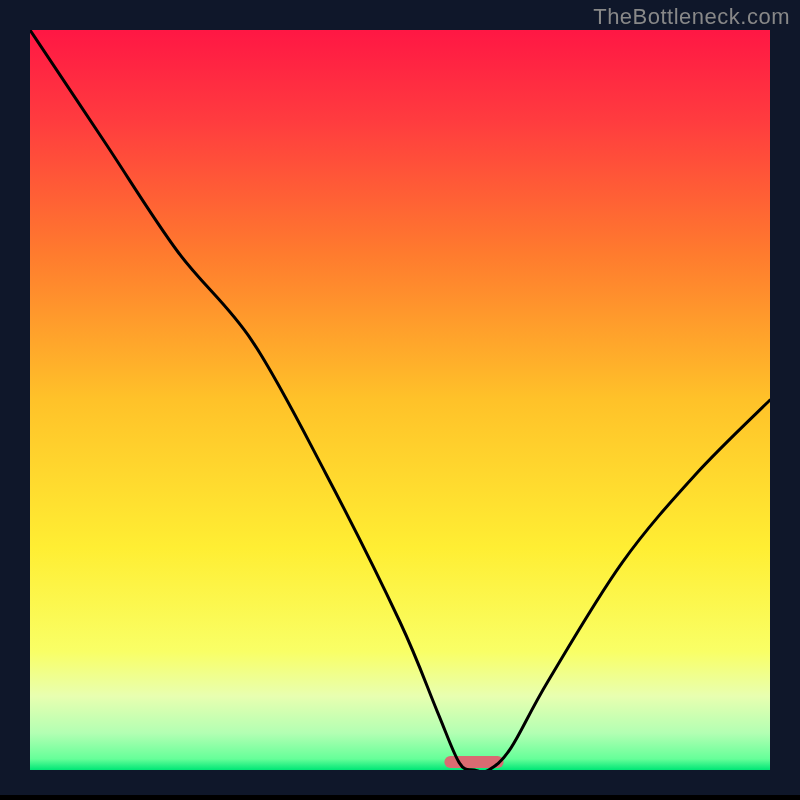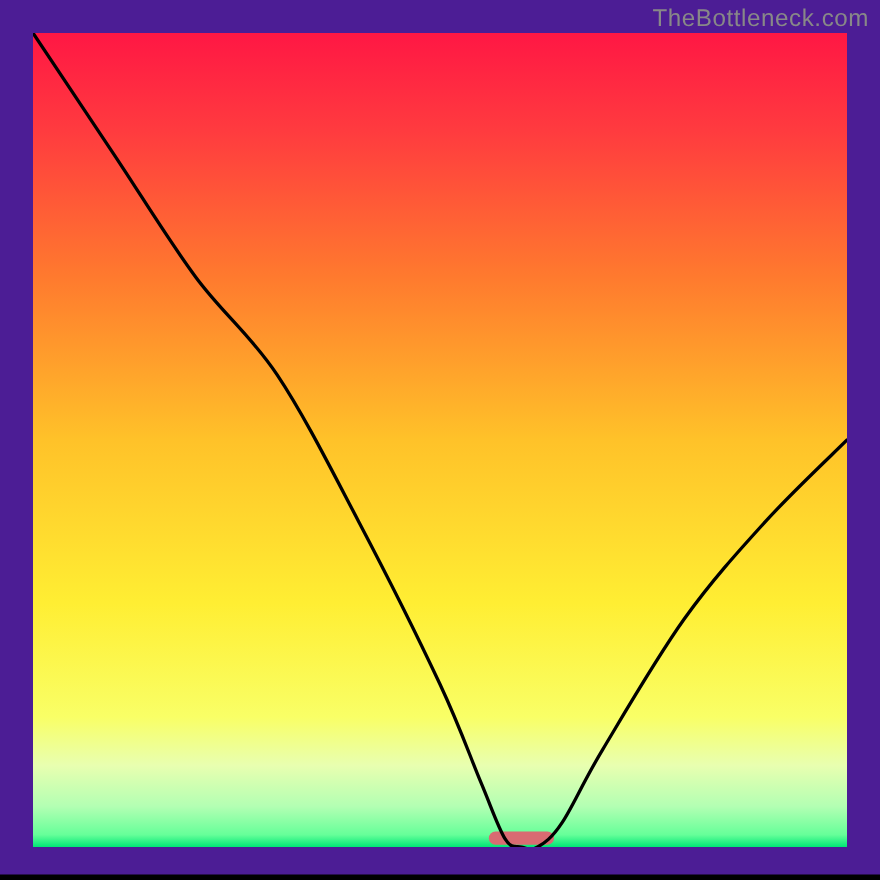--- a/index.html
+++ b/index.html
@@ -9,21 +9,21 @@
     height: 800px;
     background: #000;
     overflow: hidden;
   }
   .frame {
     position: absolute;
     top: 0;
     left: 0;
     width: 800px;
     height: 795px;
-    background: #4c1d95;
+    background: #0f172a;
   }
   .watermark {
     position: absolute;
     top: 4px;
     right: 10px;
     font-family: Arial, Helvetica, sans-serif;
     font-size: 22px;
     color: #888;
     letter-spacing: 0.5px;
   }

